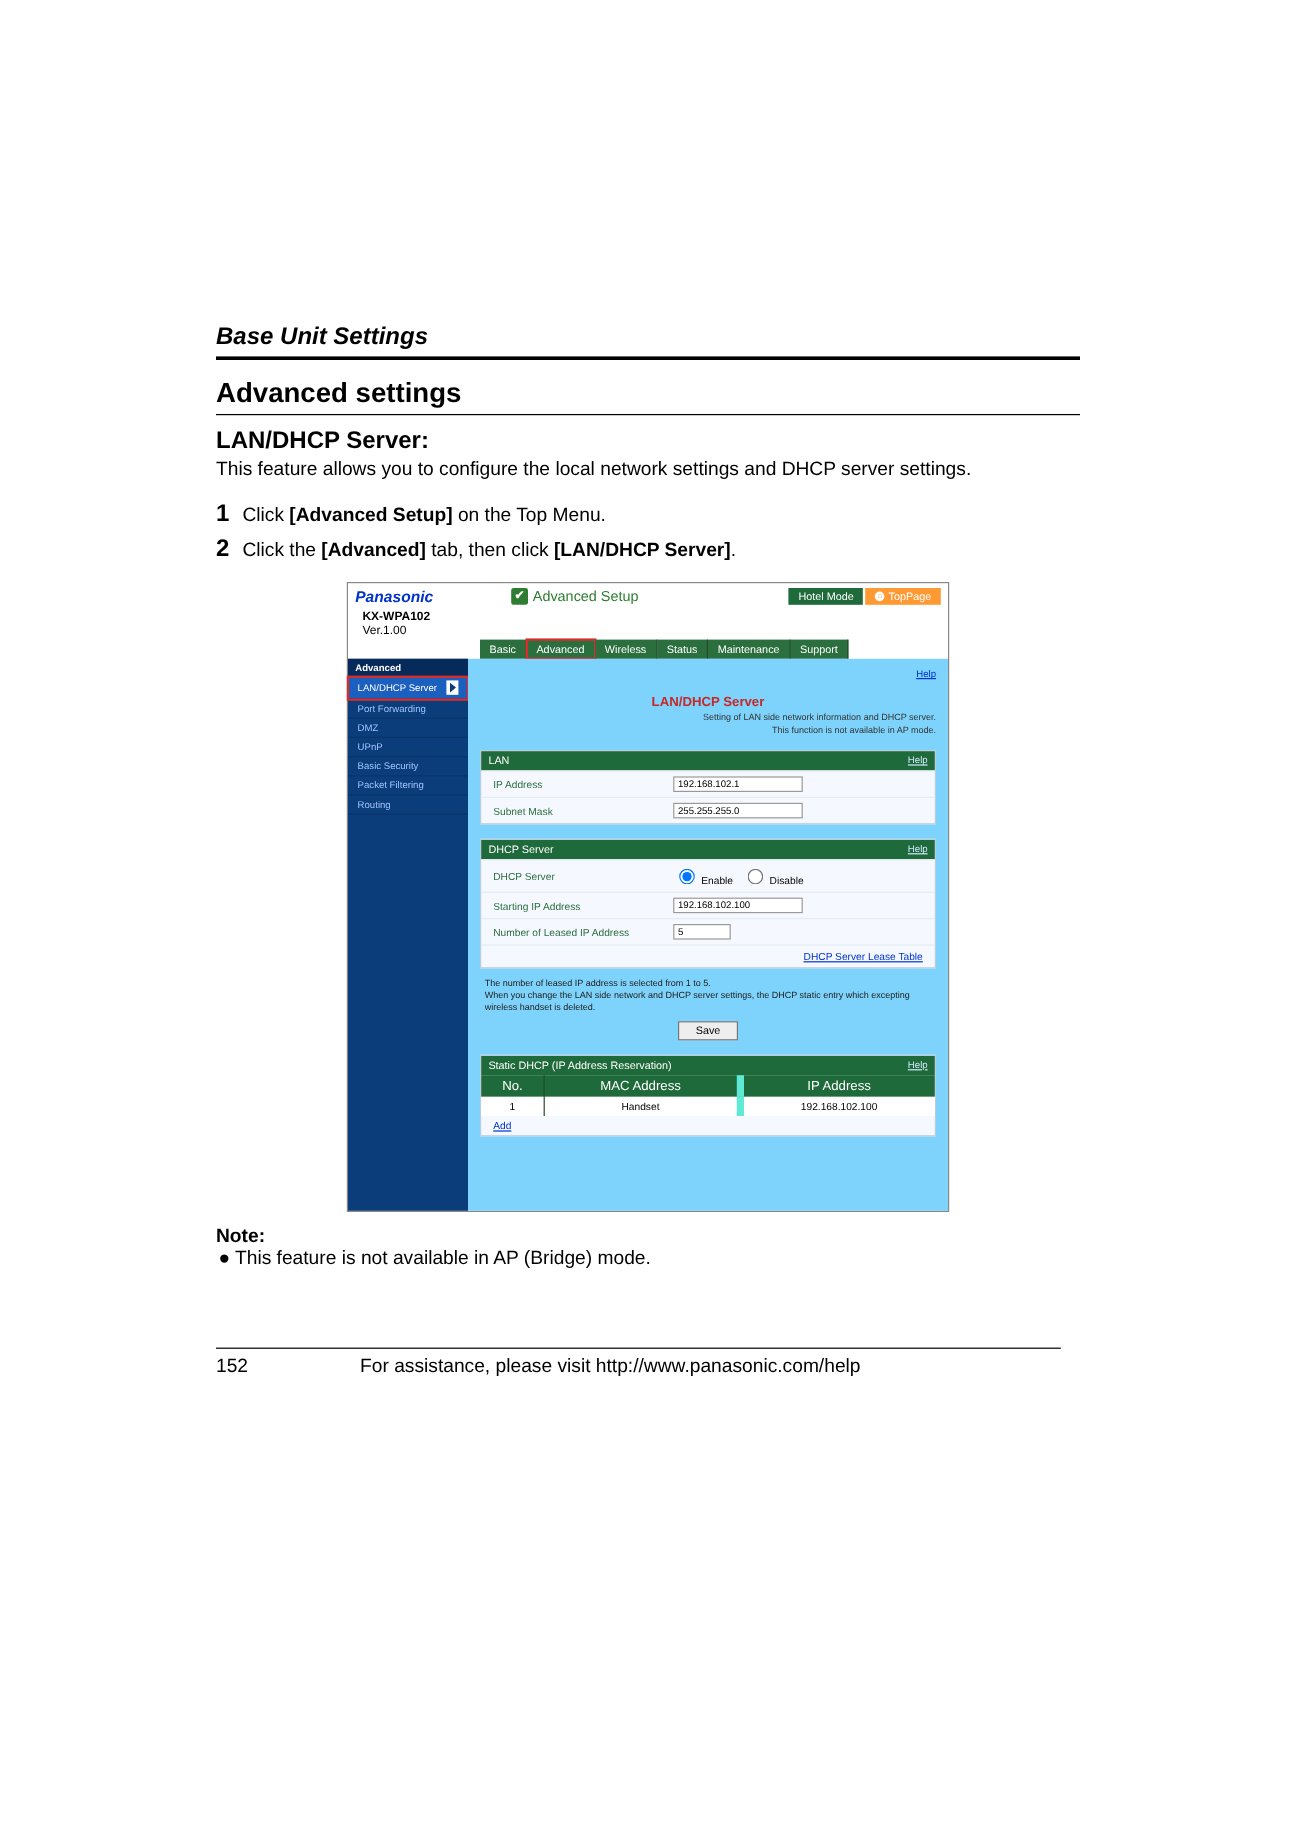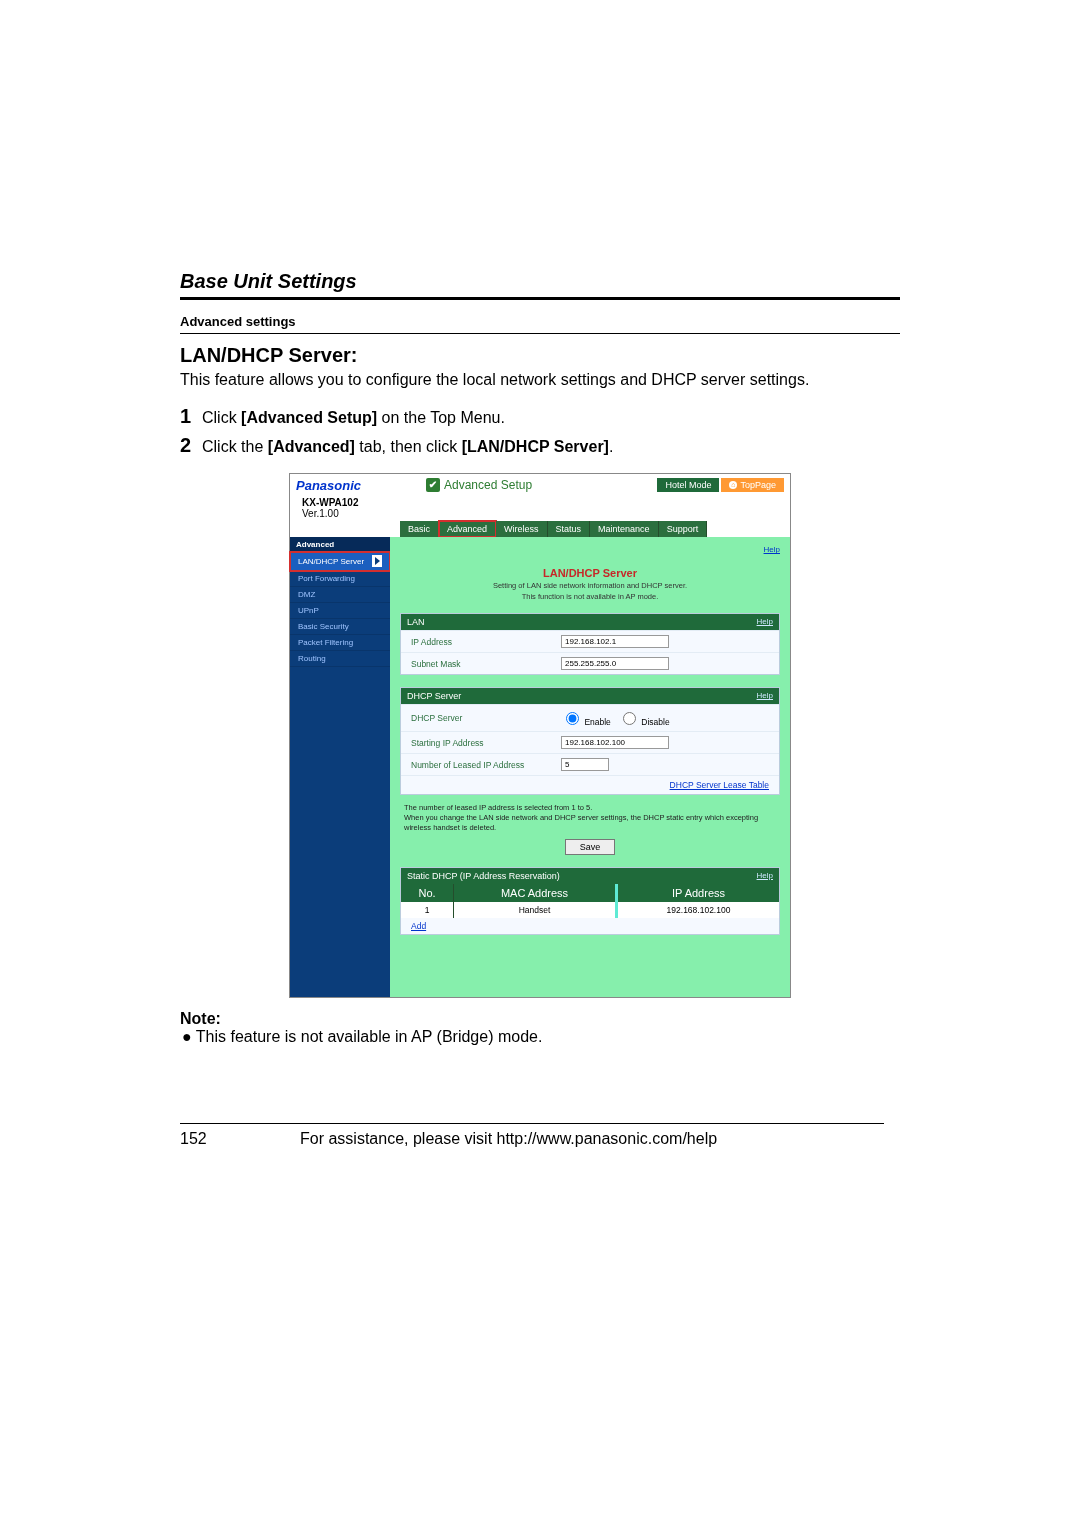--- a/index.html
+++ b/index.html
@@ -21,21 +21,21 @@
     font-size: 20px;
     margin-bottom: 4px;
   }
   .hr-thick {
     border: none;
     border-top: 3px solid #000;
     margin: 4px 0 14px 0;
   }
   .subsection {
     font-weight: bold;
-    font-size: 13px;
+    font-size: 23px;
     margin-bottom: 4px;
   }
   .hr-thin {
     border: none;
     border-top: 1px solid #000;
     margin: 4px 0 10px 0;
   }
   .label-bold {
     font-weight: bold;
     font-size: 20px;
@@ -150,30 +150,30 @@
   }
   .sidebar .item.sel {
     background:#1b5fbf;color:#fff;outline:2px solid #d32f2f;outline-offset:-1px;
     display:flex;justify-content:space-between;align-items:center;
   }
   .chev {
     width:0;height:0;border-top:4px solid transparent;border-bottom:4px solid transparent;border-left:5px solid #0b3d7a;background:#fff;padding:0;
   }
   .chev-wrap{background:#fff;width:10px;height:12px;display:flex;align-items:center;justify-content:center;}
   .content {
-    flex:1;background:#86efac;padding:8px 10px 14px 10px;
+    flex:1;background:#7dd3fc;padding:8px 10px 14px 10px;
   }
   .content h4 {
     color:#c62828;text-align:center;font-size:11px;margin:22px 0 2px 0;font-weight:bold;
   }
   .help {
     float:right;color:#0033cc;text-decoration:underline;font-size:8px;
   }
   .subdesc {
-    font-size:7.5px;color:#333;text-align:center;margin-bottom:2px;
+    font-size:7.5px;color:#333;text-align:right;margin-bottom:2px;
   }
   .panel {
     margin-top:12px;border:1px solid #bcd;background:#f5f9ff;
   }
   .panel-hd {
     background:#1f6a3a;color:#fff;font-size:9px;padding:3px 6px;display:flex;justify-content:space-between;
   }
   .panel-hd .help2{color:#cfe8ff;text-decoration:underline;font-size:8px;}
   .row {
     display:flex;align-items:center;padding:4px 10px;border-top:1px solid #e3ecf5;
@@ -188,21 +188,21 @@
     font-size:7.5px;color:#222;margin:8px 4px 6px 4px;line-height:1.3;
   }
   .savebtn {
     display:block;margin:6px auto 10px auto;font-size:9px;padding:2px 14px;border:1px solid #777;background:#eee;
   }
   .table-hd {
     background:#1f6a3a;color:#fff;font-size:11px;display:flex;
   }
   .table-hd div{padding:3px 6px;text-align:center;}
   .th-no{width:40px;border-right:1px solid #244d2c;}
-  .th-mac{flex:1;border-right:3px solid #5eead4;}
+  .th-mac{flex:1;border-right:6px solid #5eead4;}
   .th-ip{flex:1;}
   .table-row{display:flex;font-size:8.5px;background:#fff;}
   .table-row div{padding:3px 6px;text-align:center;}
   .add-link{color:#0033cc;text-decoration:underline;font-size:8.5px;padding:3px 10px;display:inline-block;}
 </style>
 </head>
 <body>
 
 <div class="page">
   <div class="section-title">Base Unit Settings</div>

